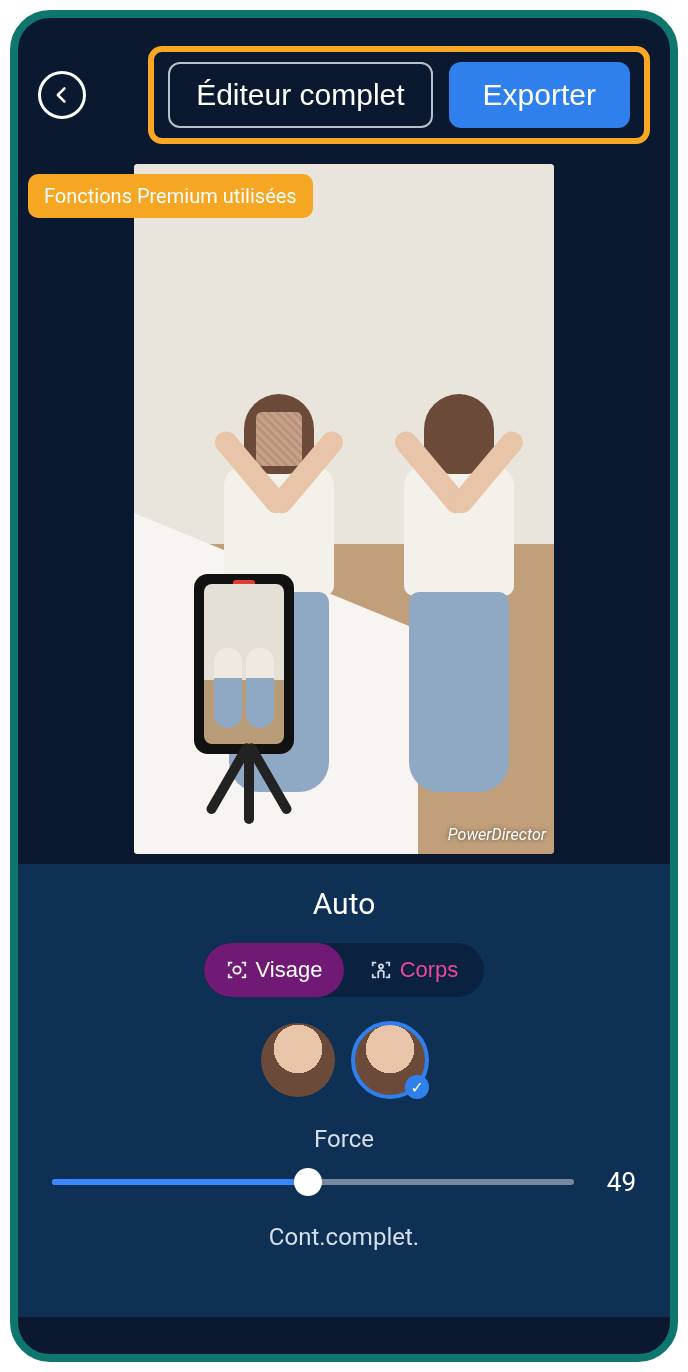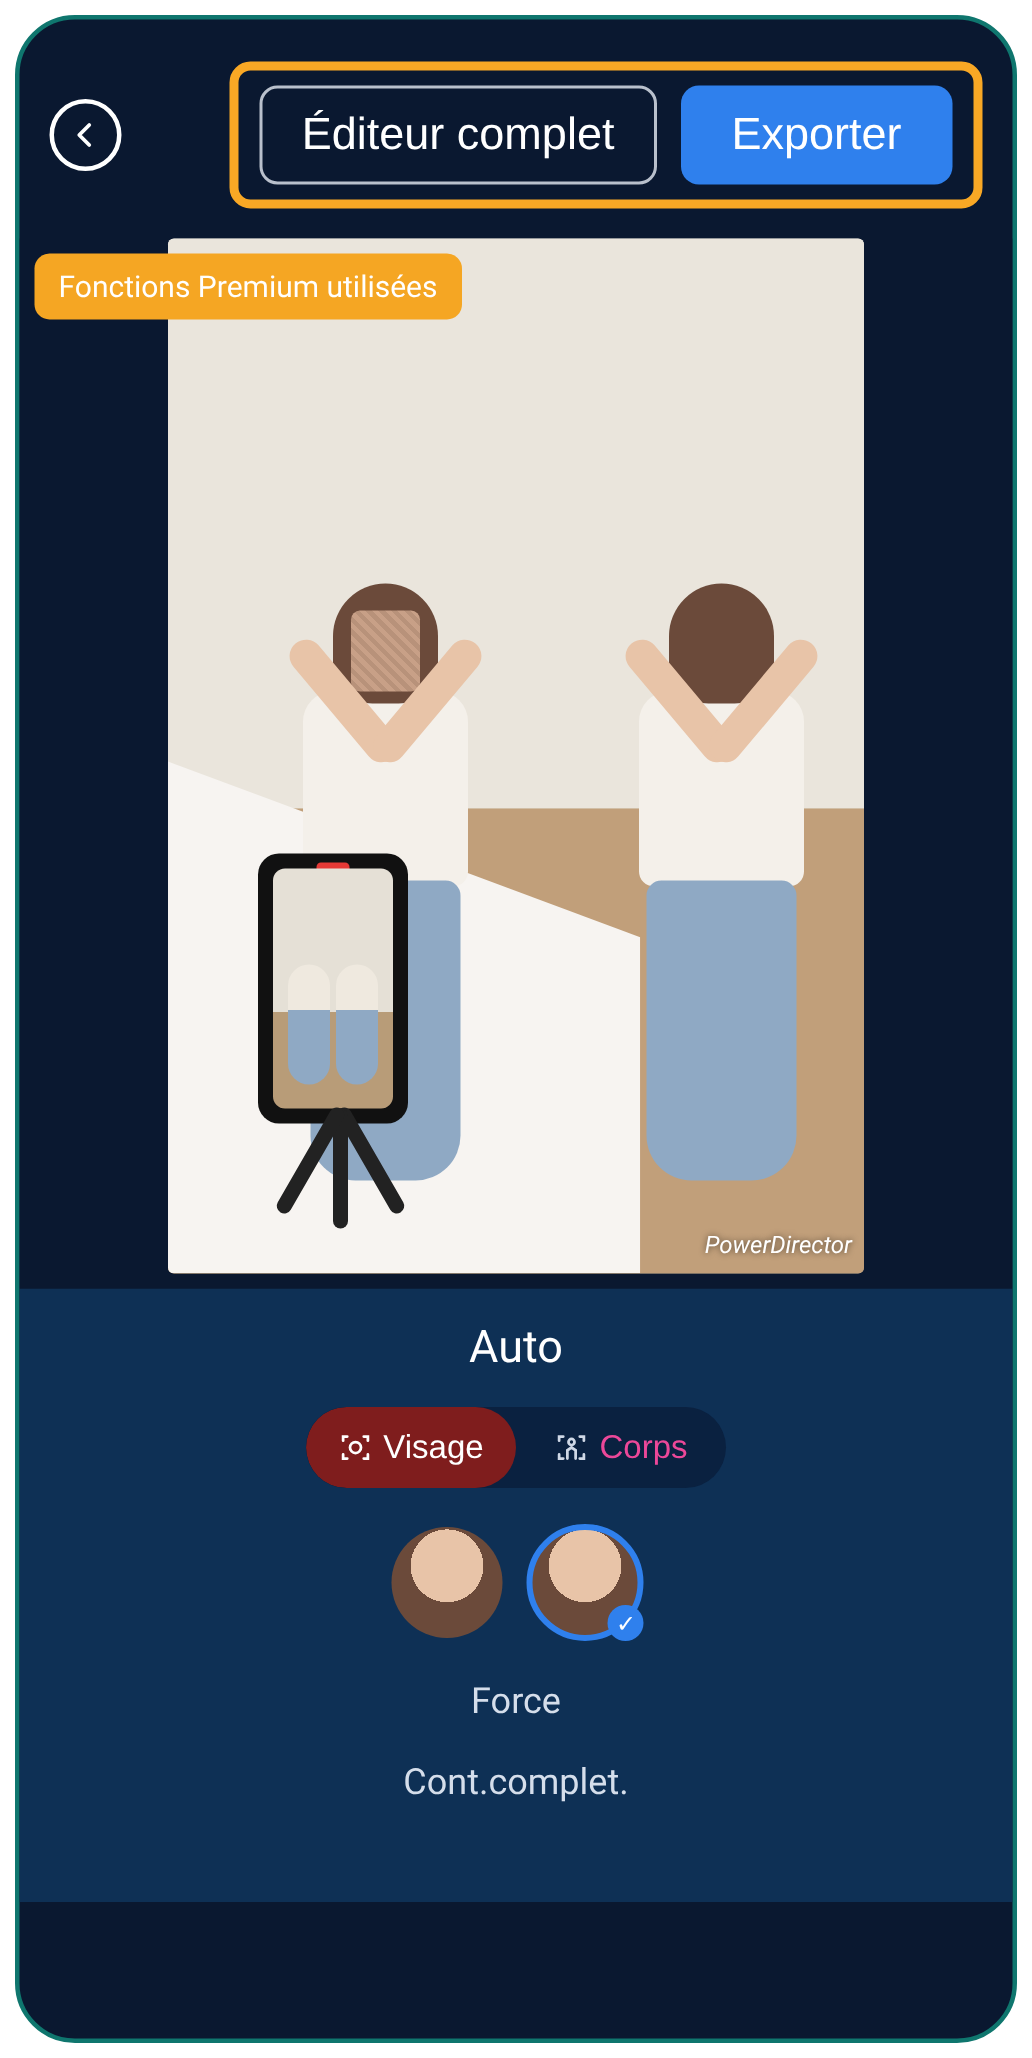--- a/index.html
+++ b/index.html
@@ -10,21 +10,21 @@
     justify-content: center;
     padding: 10px;
   }
   .phone {
     width: 668px;
     height: 1352px;
     background: #0a1830;
     border-radius: 40px;
     overflow: hidden;
     position: relative;
-    border: 3px solid #0f766e;
+    border: 8px solid #0f766e;
   }
   .header {
     display: flex;
     align-items: center;
     padding: 28px 20px 20px 20px;
     gap: 14px;
   }
   .back-btn {
     width: 48px; height: 48px;
     border: 3px solid #fff;
@@ -74,21 +74,21 @@
     color: #fff;
     font-size: 20px;
     padding: 10px 16px;
     border-radius: 10px;
     z-index: 5;
   }
   .video-frame {
     position: absolute;
     left: 50%; top: 0;
     transform: translateX(-50%);
-    width: 464px; height: 690px;
+    width: 420px; height: 690px;
     border-radius: 4px;
     overflow: hidden;
     background: linear-gradient(180deg,#e9e4dc 0 30%, #d8d2c6 30% 58%, #bfa888 58% 100%);
   }
   .room-wall { position:absolute; inset:0 0 45% 0; background:#eae5dc; }
   .room-floor { position:absolute; inset:55% 0 0 0; background:#c19f7a; }
   .white-surface {
     position:absolute; left:-10px; bottom:0; width:70%; height:50%;
     background:#f7f4f1;
     clip-path: polygon(0 0, 100% 35%, 100% 100%, 0 100%);
@@ -146,21 +146,21 @@
     padding: 22px 34px 40px;
     color:#fff;
   }
   .controls h2 { text-align:center; font-weight:400; font-size:30px; margin-bottom:22px; }
   .seg {
     width:280px; margin:0 auto 26px; background:#0a2140; border-radius:40px; display:flex; overflow:hidden;
   }
   .seg button {
     flex:1; border:none; background:transparent; color:#ec4899; font-size:22px; padding:14px 8px; display:flex; align-items:center; justify-content:center; gap:8px; cursor:pointer;
   }
-  .seg button.active { background:#7f1d1d; color:#fff; border-radius:40px; }
+  .seg button.active { background:#701a75; color:#fff; border-radius:40px; }
   .seg svg{ width:22px; height:22px; }
   .faces { display:flex; justify-content:center; gap:18px; margin-bottom:28px; }
   .face {
     width:74px; height:74px; border-radius:50%; background:radial-gradient(circle at 50% 35%, #e8c4a8 0 40%, #6b4a3a 40% 100%);
     position:relative; cursor:pointer;
   }
   .face.selected { outline:4px solid #2f80ed; outline-offset:-2px; }
   .face.selected::after {
     content:''; position:absolute; right:-2px; bottom:-2px; width:24px; height:24px; background:#2f80ed; border-radius:50%;
   }
@@ -251,20 +251,27 @@
       </button>
     </div>
 
     <div class="faces">
       <div class="face"></div>
       <div class="face selected"></div>
     </div>
 
     <div class="slider-row">
       <div class="slider-label">Force</div>
+      <div class="slider-line">
+        <div class="slider">
+          <div class="slider-fill" id="fill-strength" style="width: 49%;"></div>
+          <div class="slider-thumb" id="thumb-strength" style="left: 49%;"></div>
+        </div>
+        <div class="slider-val">49</div>
+      </div>
     </div>
 
     <div class="slider-row">
       <div class="slider-label">Cont.complet.</div>
     </div>
 
   </div>
 
 </div>
 

